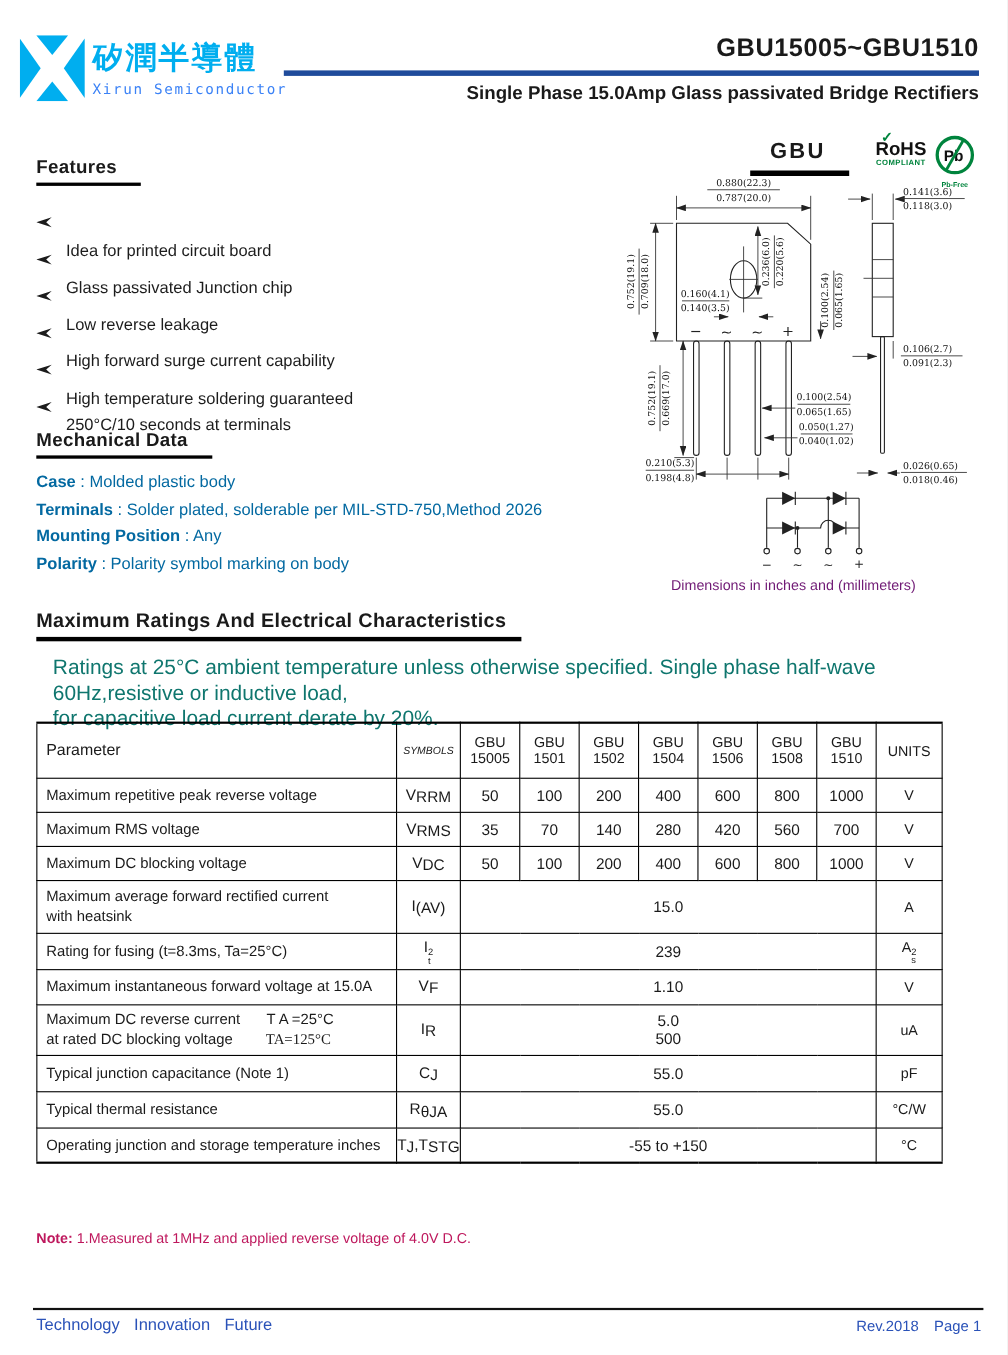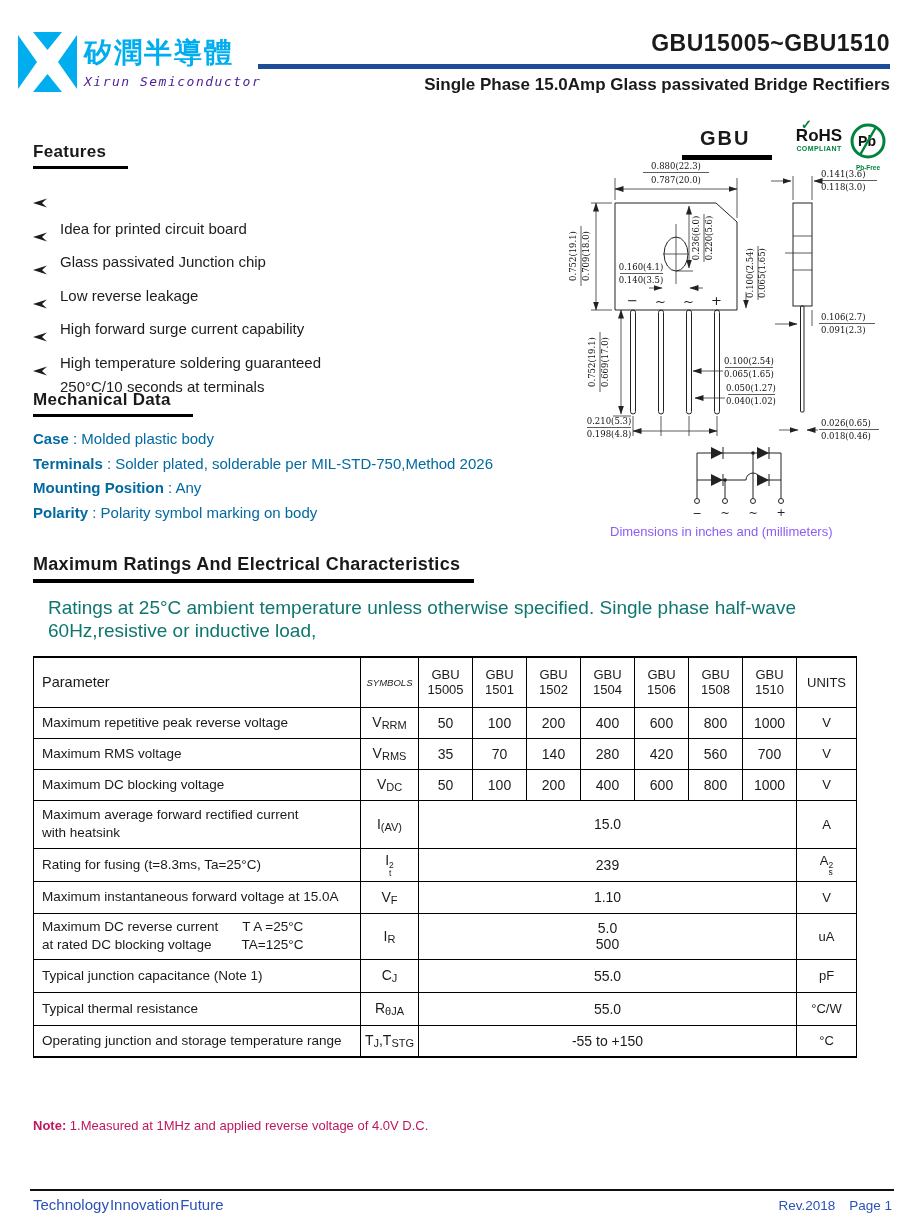--- a/index.html
+++ b/index.html
@@ -5,21 +5,21 @@
   * { margin:0; padding:0; box-sizing:border-box; }
   html,body { background:#e8e8e8; }
   .page {
     position:relative; width:916px; height:1232px; background:#ffffff;
     font-family:"Liberation Sans", sans-serif; color:#1a1a1a; overflow:hidden;
     margin:0 auto;
   }
   
   .logo-mark { position:absolute; left:18px; top:32px; }
   .brand-cn { position:absolute; left:84px; top:34px; font-size:28px; font-weight:bold; color:#00AEEF; letter-spacing:2px; font-family:"DejaVu Sans", sans-serif; }
-  .brand-en { position:absolute; left:84px; top:74px; font-size:13px; color:#4c1d95; letter-spacing:1.5px; font-family:"DejaVu Sans Mono", monospace;font-style:italic; }
+  .brand-en { position:absolute; left:84px; top:74px; font-size:13px; color:#3b82f6; letter-spacing:1.5px; font-family:"DejaVu Sans Mono", monospace; }
   .part-range { position:absolute; right:26px; top:30px; font-size:23px; font-weight:bold; letter-spacing:0.5px; }
   .title-bar { position:absolute; left:258px; top:64px; width:632px; height:5px; background:#1F4B9B; }
   .subtitle { position:absolute; left:258px; top:75px; width:632px; text-align:right; font-size:17px; font-weight:bold; }
   
   .gbu-label { position:absolute; left:700px; top:127px; font-size:20px; font-weight:bold; letter-spacing:2px; }
   .gbu-underline { position:absolute; left:682px; top:155px; width:90px; height:5px; background:#000; }
   .rohs { position:absolute; left:789px; top:126px; width:60px; text-align:center; }
   .rohs-word { position:relative; font-size:17px; font-weight:bold; color:#111; font-family:"Liberation Sans",sans-serif; }
   .rohs-check { position:absolute; top:-9px; left:12px; color:#00843D; font-size:13px; font-weight:bold; }
   .rohs-sub { font-size:7px; font-weight:bold; color:#00843D; letter-spacing:0.4px; margin-top:-1px; }
@@ -30,52 +30,52 @@
   .features { position:absolute; left:33px; top:142px; width:525px; }
   .feat-list { margin-top:14px; }
   .feat-item { display:flex; gap:11px; font-size:15px; line-height:24.5px; color:#1c1c1c; margin-bottom:1px; }
   .feat-item .bullet { flex:0 0 16px; padding-top:8px; }
   .feat-cont { display:block; }
   .mech { position:absolute; left:33px; top:390px; width:560px; }
   .mech-list { margin-top:10px; font-size:15px; line-height:24.5px; color:#0369a1; }
   .mech-label { font-weight:bold; }
   
   .diagram { position:absolute; left:565px; top:158px; }
-  .dim-caption { position:absolute; left:610px; top:524px; font-size:13px; color:#8b5cf6; }
+  .dim-caption { position:absolute; left:610px; top:524px; font-size:13px; color:#701a75; }
   .dimtxt { font-family:"DejaVu Serif", serif; font-size:8.5px; fill:#111; }
   .marktxt { font-family:"DejaVu Sans", sans-serif; font-size:13px; fill:#222; }
   .schtxt { font-family:"DejaVu Sans", sans-serif; font-size:11px; fill:#222; }
   .ln { stroke:#222; stroke-width:1; fill:none; }
   .lnthin { stroke:#333; stroke-width:0.8; fill:none; }
   
   .ratings-h { position:absolute; left:33px; top:554px; }
   .ratings-h .sec-h { font-size:18px; border-bottom-width:4px; padding-right:14px; }
   .ratings-para { position:absolute; left:48px; top:596px; width:862px; font-size:19px; line-height:23px; color:#0f766e; }
   
   .specs { position:absolute; left:33px; top:656px; border-collapse:collapse; table-layout:fixed;
            border-top:2px solid #000; border-bottom:2px solid #000; }
   .specs td, .specs th { border:1px solid #000; font-weight:normal; }
   tr.h50{height:50px} tr.h31{height:31px} tr.h48{height:48px} tr.h46{height:46px} tr.h33{height:33px} tr.h32{height:32px}
   .th-param { text-align:left; padding-left:8px; font-size:14.5px; font-weight:bold; }
   .th-sym { font-size:9.5px; font-weight:bold; font-style:italic; text-align:center;margin-top:29px; }
   .th-dev { font-size:13px; font-weight:bold; text-align:center; line-height:15px; }
   .th-units { font-size:13px; font-weight:bold; text-align:center; }
   .param { font-size:13.5px; line-height:18px; padding:2px 4px 2px 8px; text-align:left; }
   .sym { font-size:14px; text-align:center; }
-  .ss { font-size:11px; vertical-align:-2px; }
+  .ss { font-size:14px; vertical-align:-2px; }
   .stk { display:inline-flex; flex-direction:column; font-size:8.5px; line-height:7.5px; vertical-align:-3px; text-align:left; }
   .val { font-size:14px; text-align:center; }
   .unit { font-size:13px; text-align:center; }
   .cond { margin-left:24px; }
-  .cond2 { margin-left:30px; }
+  .cond2 { margin-left:30px;font-family:Liberation Serif, serif; }
   
   .note { position:absolute; left:33px; top:1118px; font-size:13px; color:#be185d; }
   .note-label { font-weight:bold; }
   .footer-line { position:absolute; left:30px; top:1189px; width:864px; height:2px; background:#111; }
-  .footer-left { position:absolute; left:33px; top:1196px; display:flex; gap:1px; font-size:15px; color:#2A52B8; }
+  .footer-left { position:absolute; left:33px; top:1196px; display:flex; gap:13px; font-size:15px; color:#2A52B8; }
   .footer-right { position:absolute; right:24px; top:1198px; display:flex; gap:14px; font-size:13.5px; color:#2A52B8; }
 </style>
 </head>
 <body>
 
 <div class="page">
 
   <svg class="logo-mark" width="60" height="60" viewBox="0 0 60 60">
     <polygon points="0,3 19,30 0,57" fill="#00AEEF"></polygon>
     <polygon points="15,0 44,0 29.5,18" fill="#00AEEF"></polygon>
@@ -292,20 +292,21 @@
       <text class="schtxt" x="216" y="358" text-anchor="middle">+</text>
     </g>
   </svg>
   <div class="dim-caption">Dimensions in inches and (millimeters)</div>
 
   <div class="ratings-h">
     <div class="sec-h">Maximum Ratings And Electrical Characteristics</div>
   </div>
   <div class="ratings-para">
     <div>Ratings at 25°C ambient temperature unless otherwise specified. Single phase half-wave 60Hz,resistive or inductive load,</div>
+    <div>for capacitive load current derate by 20%.</div>
   </div>
 
   <table class="specs">
     <colgroup>
       <col style="width:327px">
         <col style="width:58px">
       <col style="width:54px">
         <col style="width:54px">
         <col style="width:54px">
         <col style="width:54px">
@@ -429,21 +430,21 @@
       <td class="val" colspan="7">55.0</td>
       <td class="unit">pF</td>
     </tr>
     <tr class="h33">
       <td class="param">Typical thermal resistance</td>
       <td class="sym"><span>R</span><span class="ss">θJA</span></td>
       <td class="val" colspan="7">55.0</td>
       <td class="unit">°C/W</td>
     </tr>
     <tr class="h32">
-      <td class="param">Operating junction and storage temperature range</td>
+      <td class="param">Operating junction and storage temperature inches</td>
       <td class="sym"><span>T</span><span class="ss">J</span><span>,T</span><span class="ss">STG</span></td>
       <td class="val" colspan="7">-55 to +150</td>
       <td class="unit">°C</td>
     </tr>
   </tbody>
     </table>
 
   <div class="note">
     <span class="note-label">Note:</span>
     <span>1.Measured at 1MHz and applied reverse voltage of 4.0V D.C.</span>

